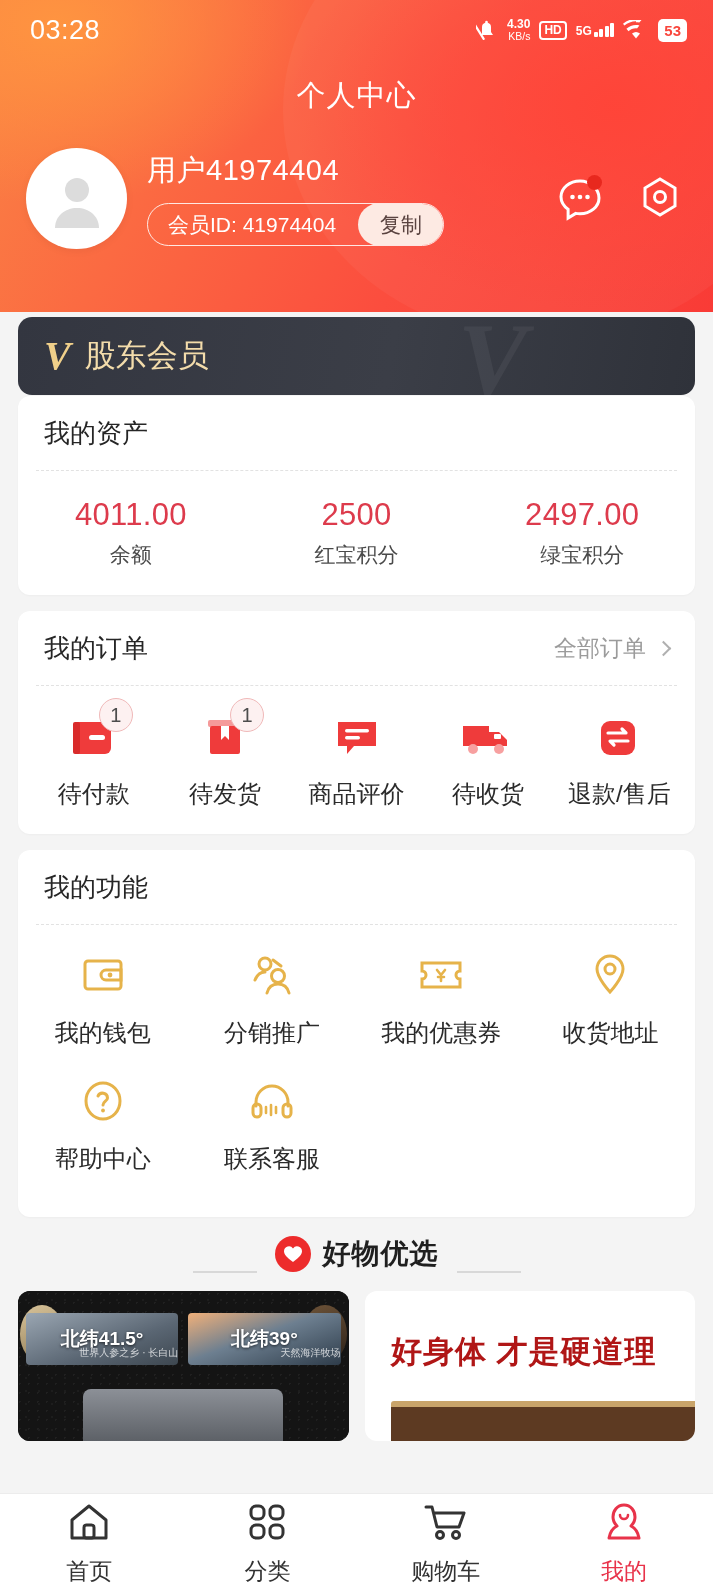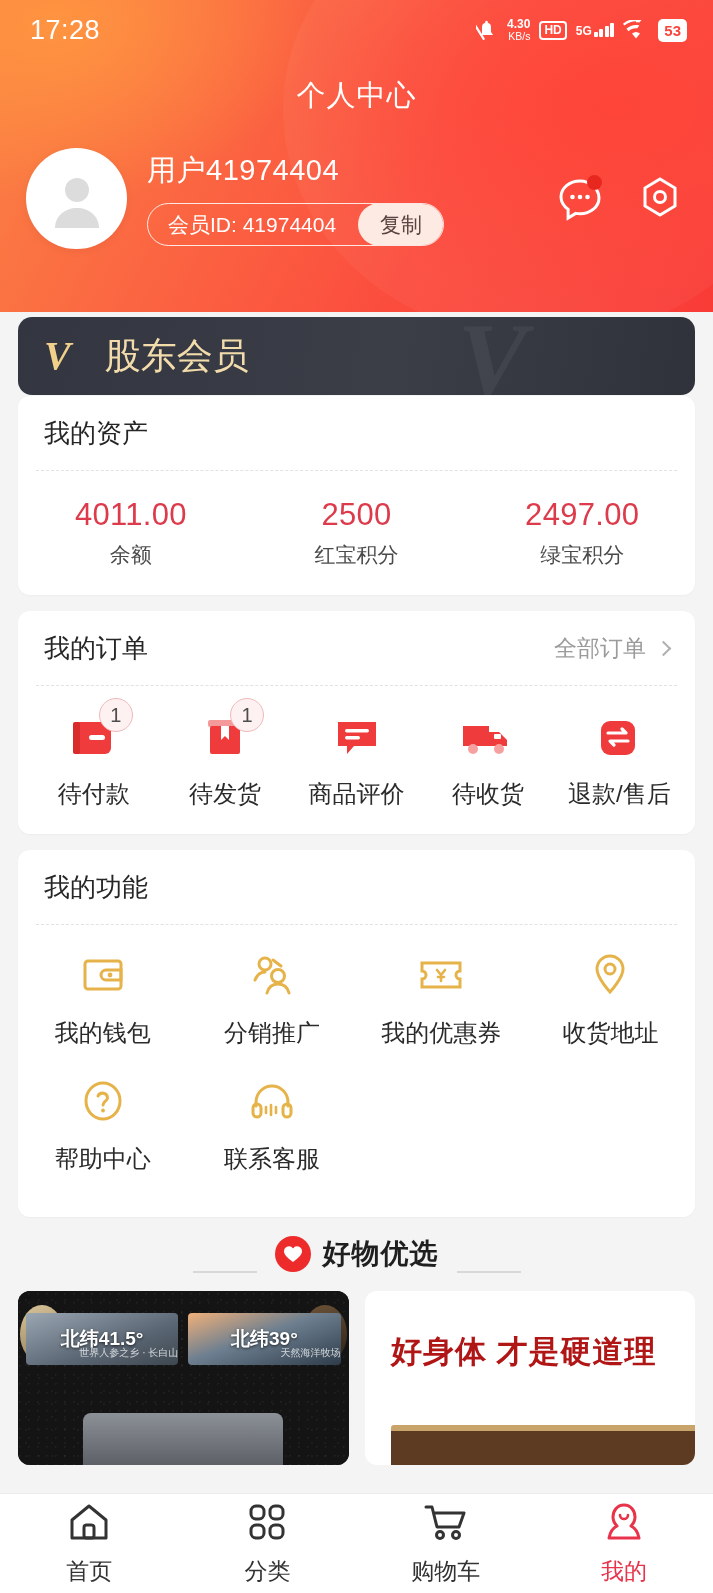--- a/index.html
+++ b/index.html
@@ -102,21 +102,21 @@
   .vip-card::after{
     content:"V"; position:absolute; right:168px; top:-18px;
     font-size:104px; font-weight:700; font-style:italic;
     color:rgba(255,255,255,.055); font-family:"Liberation Serif",serif;
   }
   .vip-v{
     position:relative; z-index:2; font-size:40px; font-weight:700; font-style:italic;
     color:#f0d08a; font-family:"Liberation Serif",serif; line-height:40px; letter-spacing:-2px;
   }
   .vip-label{
-    position:relative; z-index:2; color:#f3dcab; font-size:36px; margin-left:36px; font-weight:500;
+    position:relative; z-index:2; color:#f3dcab; font-size:31px; margin-left:16px; font-weight:500;
   }
 
   
   .content{ position:absolute; left:0; right:0; top:396px; bottom:100px; overflow:hidden; }
   .card{
     background:#fff; border-radius:12px; margin:0 18px 16px 18px;
     box-shadow:0 1px 2px rgba(0,0,0,.03);
   }
   .card-head{
     height:74px; display:flex; align-items:center; justify-content:space-between;
@@ -152,21 +152,21 @@
 
   
   .sec-div{ display:flex; align-items:flex-end; justify-content:center; gap:18px; margin:18px 0 18px 0; }
   .sec-line{ width:64px; height:2px; background:#d8d8d8; }
   .sec-mid{ display:flex; align-items:center; gap:12px; }
   .sec-heart{ width:36px; height:36px; border-radius:50%; background:#ed2b2b; display:flex; align-items:center; justify-content:center; }
   .sec-title{ font-size:28px; font-weight:700; color:#1f1f1f; letter-spacing:1px; }
 
   
   .prods{ display:flex; gap:16px; padding:0 18px; }
-  .prod{ flex:1; border-radius:12px; overflow:hidden; height:174px; position:relative; }
+  .prod{ flex:1; border-radius:12px; overflow:hidden; height:150px; position:relative; }
   .prod-a{ background:#121212; }
   .prod-a .noise{
     position:absolute; inset:0;
     background:
       radial-gradient(circle at 20% 30%, rgba(255,255,255,.05) 0 1px, transparent 1px),
       radial-gradient(circle at 60% 70%, rgba(255,255,255,.04) 0 1px, transparent 1px),
       #141414;
     background-size:9px 9px, 13px 13px, 100% 100%;
   }
   .banners{ position:absolute; left:8px; right:8px; top:22px; display:flex; gap:10px; }
@@ -196,21 +196,21 @@
   .tab.active .tab-lab{ color:#e8334a; }
 </style>
 </head>
 <body>
 
 <div class="phone">
 
   <div class="header">
 
     <div class="statusbar">
-      <div class="status-time">17:28</div>
+      <div class="status-time">03:28</div>
       <div class="status-right">
         <span class="si mute-icon">
           <svg width="22" height="24" viewBox="0 0 22 24">
               <path d="M6 17h11l-2-3V9a4.5 4.5 0 0 0-3.2-4.3V4a1.3 1.3 0 0 0-2.6 0v.7A4.5 4.5 0 0 0 6 9v5z" fill="#fff"></path>
               <rect x="1" y="1.6" width="2.2" height="22" rx="1.1" fill="#fff" transform="rotate(-32 2 12)"></rect>
             </svg>
         </span>
         <span class="netspeed">
           <span>4.30</span><br>
           <span class="u">KB/s</span>

